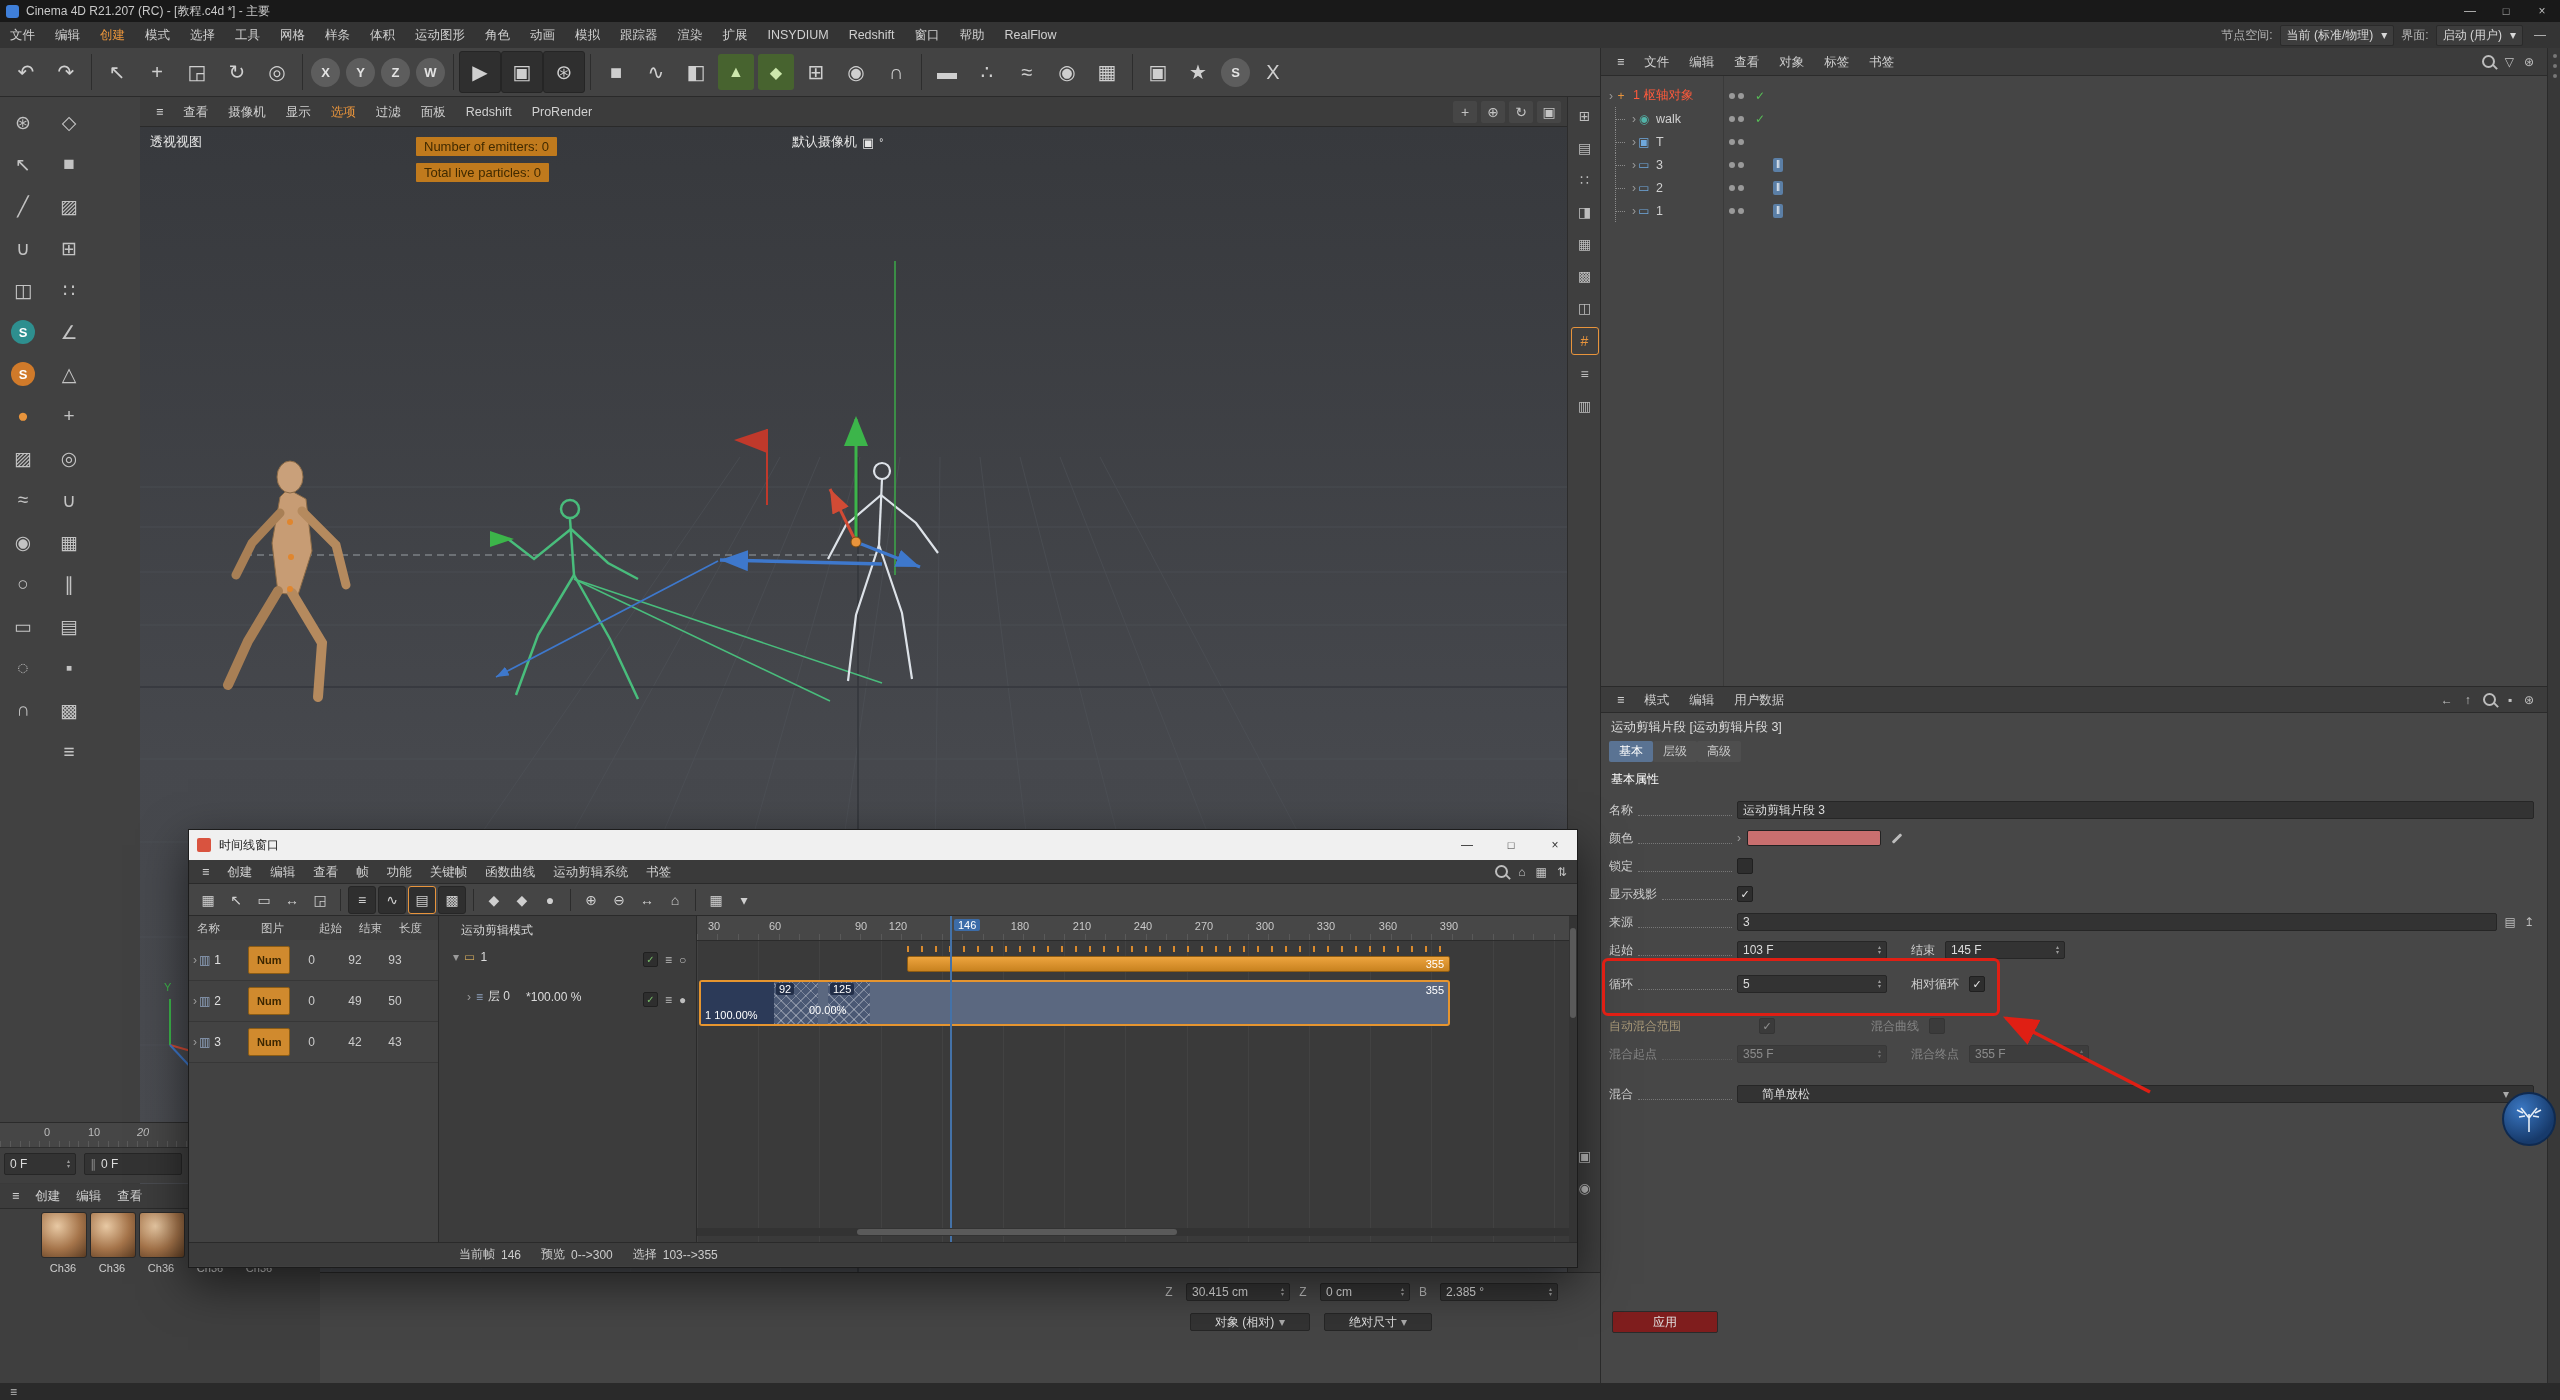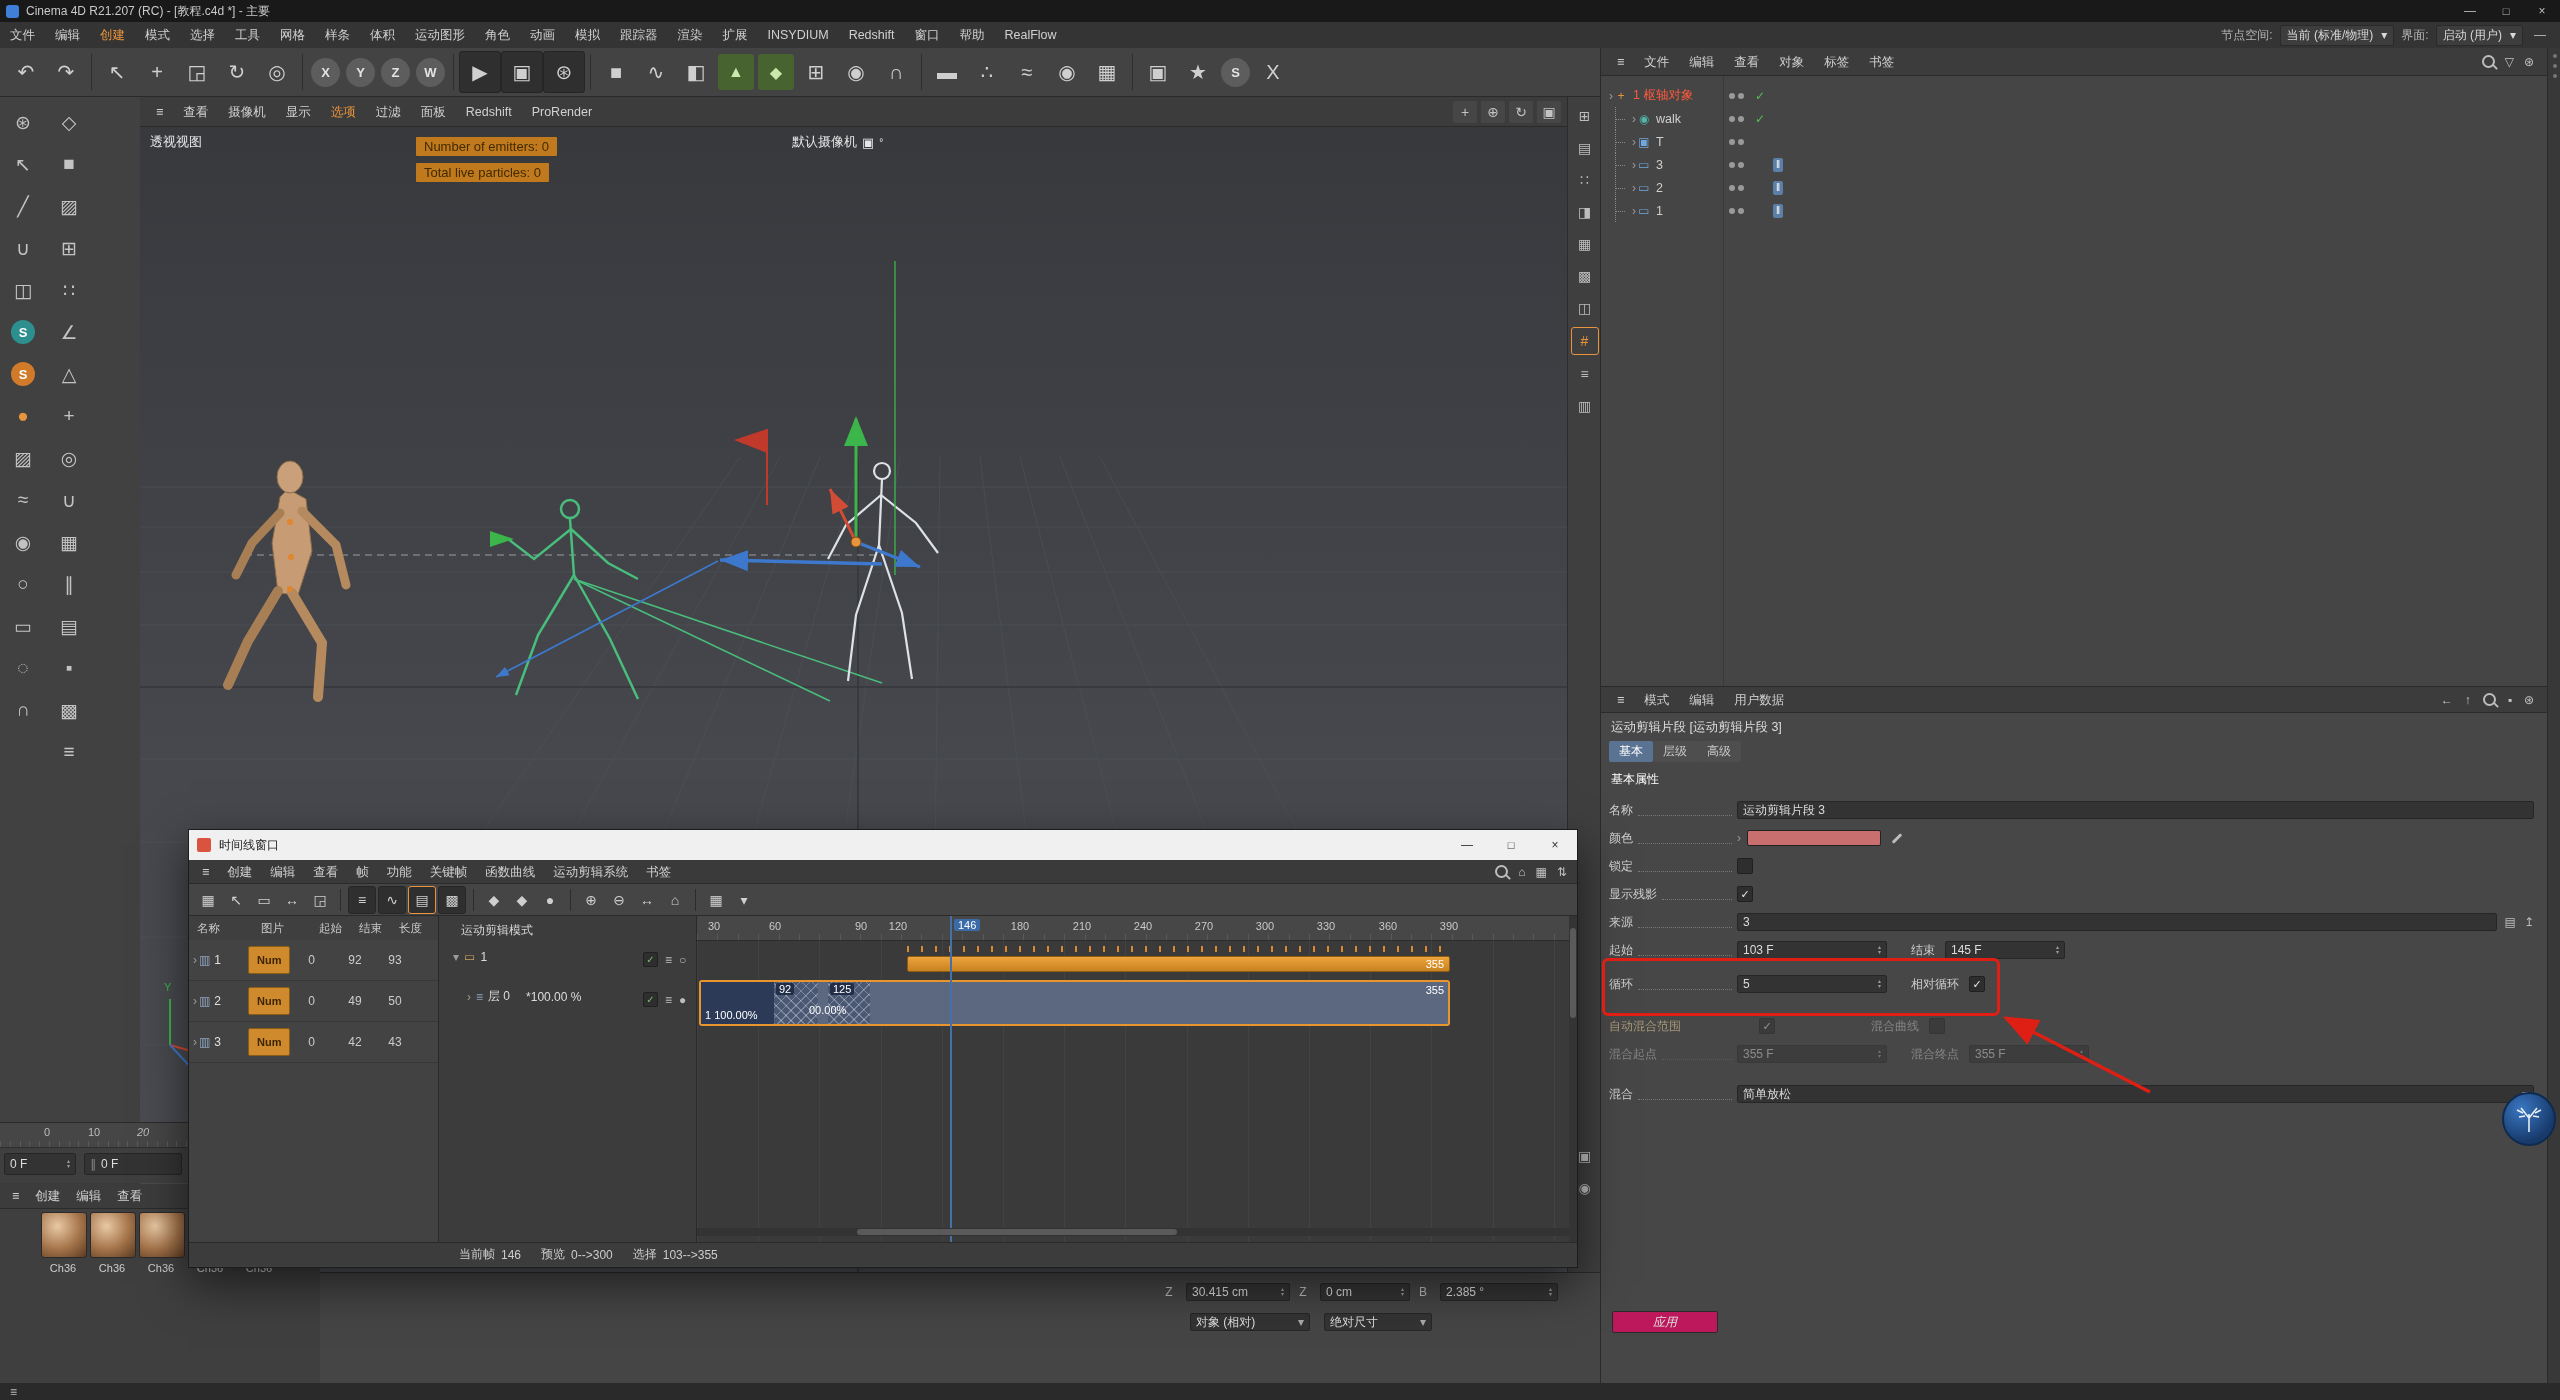--- a/index.html
+++ b/index.html
@@ -118,21 +118,21 @@
   .am-tab{padding:2px 10px;border-radius:2px;color:#c8c8c8;background:#4e4e4e;}
   .am-tab.active{background:#5a7393;color:#ffffff;}
   .am-section{position:absolute;left:10px;top:84px;font-weight:normal;color:#ffffff;}
   .arow{position:absolute;left:8px;display:flex;align-items:center;height:22px;}
   .alabel{width:128px;display:flex;align-items:flex-end;color:#cfcfcf;flex:0 0 auto;}
   .alabel .lead{flex:1;border-bottom:1px dotted #777;margin:0 5px 3px 5px;height:1px;}
   .field{background:#333333;border:1px solid #262626;border-radius:2px;color:#dddddd;height:18px;display:flex;align-items:center;padding:0 5px;box-sizing:border-box;}
   .field .spin{margin-left:auto;display:flex;flex-direction:column;font-size:6px;line-height:5px;color:#9a9a9a;padding-left:4px;}
   .check{width:14px;height:14px;background:#2e2e2e;border:1px solid #202020;border-radius:2px;display:flex;align-items:center;justify-content:center;}
   .check.on::before{content:"✓";font-size:11px;color:#eaeaea;}
-  .drop{background:#333333;border:1px solid #262626;border-radius:2px;color:#dddddd;height:18px;display:flex;align-items:center;padding:0 5px;box-sizing:border-box;}
+  .drop{background:#333333;border:1px solid #262626;border-radius:2px;color:#dddddd;height:18px;display:flex;align-items:center;padding:0 24px;box-sizing:border-box;}
   .drop .i-drop{margin-left:auto;color:#aaaaaa;}
   .swatch{width:132px;height:14px;border:1px solid #222;border-radius:2px;}
   .icon-pen{width:12px;height:3px;background:#bdbdbd;border-radius:1px;transform:rotate(-45deg);display:inline-block;}
   .dim{opacity:.45;}
   .dimlab{color:#a89878;}
 
   
   .red-box{border:3px solid #e01f14;border-radius:6px;z-index:46;pointer-events:none;}
   .anno{z-index:47;pointer-events:none;}
 
@@ -146,21 +146,21 @@
   .matpanel{left:0;top:1184px;width:320px;height:199px;background:#3f3f3f;z-index:5;}
   .matmenus{display:flex;align-items:center;height:24px;background:#3c3c3c;border-bottom:1px solid #2b2b2b;padding-left:4px;}
   .matmenus .mitem{line-height:24px;padding:0 8px;}
   .matthumb{position:absolute;top:28px;width:44px;height:44px;border-radius:3px;border:1px solid #2a2a2a;
             background:radial-gradient(circle at 35% 30%,#e8c9a4,#a5744a 55%,#5a3b22);}
   .matlabel{position:absolute;top:78px;width:44px;text-align:center;font-size:11px;color:#cfcfcf;}
   .statusbar{left:0;top:1383px;width:2560px;height:17px;background:#2a2a2a;display:flex;align-items:center;padding-left:10px;box-sizing:border-box;color:#bdbdbd;}
 
   
   .coord .clab{width:14px;text-align:center;color:#bdbdbd;margin-right:4px;}
-  .cbtn{background:#be185d;border:1px solid #2a2a2a;border-radius:2px;height:20px;display:flex;align-items:center;justify-content:center;color:#e0e0e0;font-style:italic;}
+  .cbtn{background:#7f1d1d;border:1px solid #2a2a2a;border-radius:2px;height:20px;display:flex;align-items:center;justify-content:center;color:#e0e0e0;}
 
   
   .tlwin{left:188px;top:829px;width:1388px;height:437px;background:#3f3f3f;border:1px solid #1c1c1c;box-shadow:0 16px 44px rgba(0,0,0,.55);z-index:20;}
   .tl-titlebar{position:absolute;left:0;top:0;width:100%;height:30px;background:#f0f0f0;display:flex;align-items:center;box-sizing:border-box;}
   .tl-titlebar .ticon{width:14px;height:14px;border-radius:2px;background:#d9533f;margin:0 8px 0 8px;}
   .tl-titlebar .ttext{color:#222;font-size:12px;}
   .tl-wbtns{margin-left:auto;display:flex;}
   .tl-wbtn{width:44px;height:30px;display:flex;align-items:center;justify-content:center;color:#333;font-size:12px;}
   .tl-menubar{position:absolute;left:0;top:30px;width:100%;height:24px;background:#3a3a3a;border-bottom:1px solid #2a2a2a;display:flex;align-items:center;padding-left:4px;box-sizing:border-box;}
   .tl-menubar .mitem{line-height:24px;padding:0 9px;}

